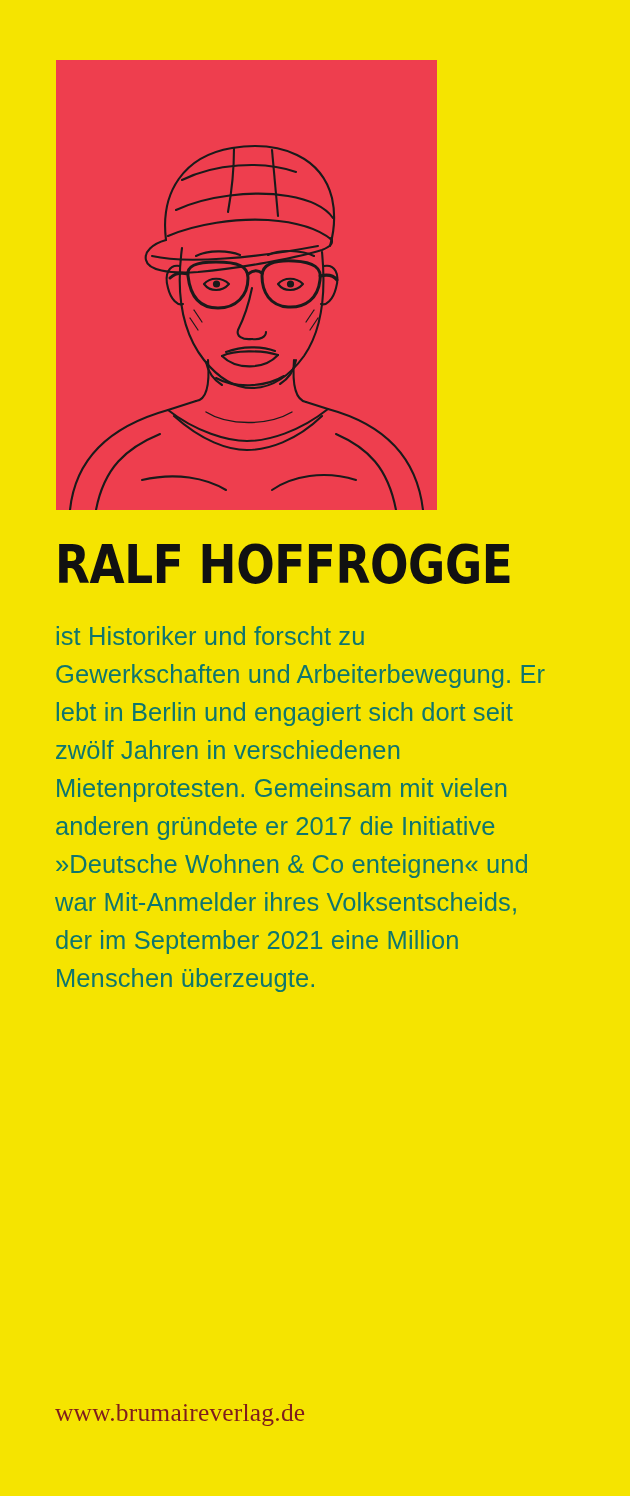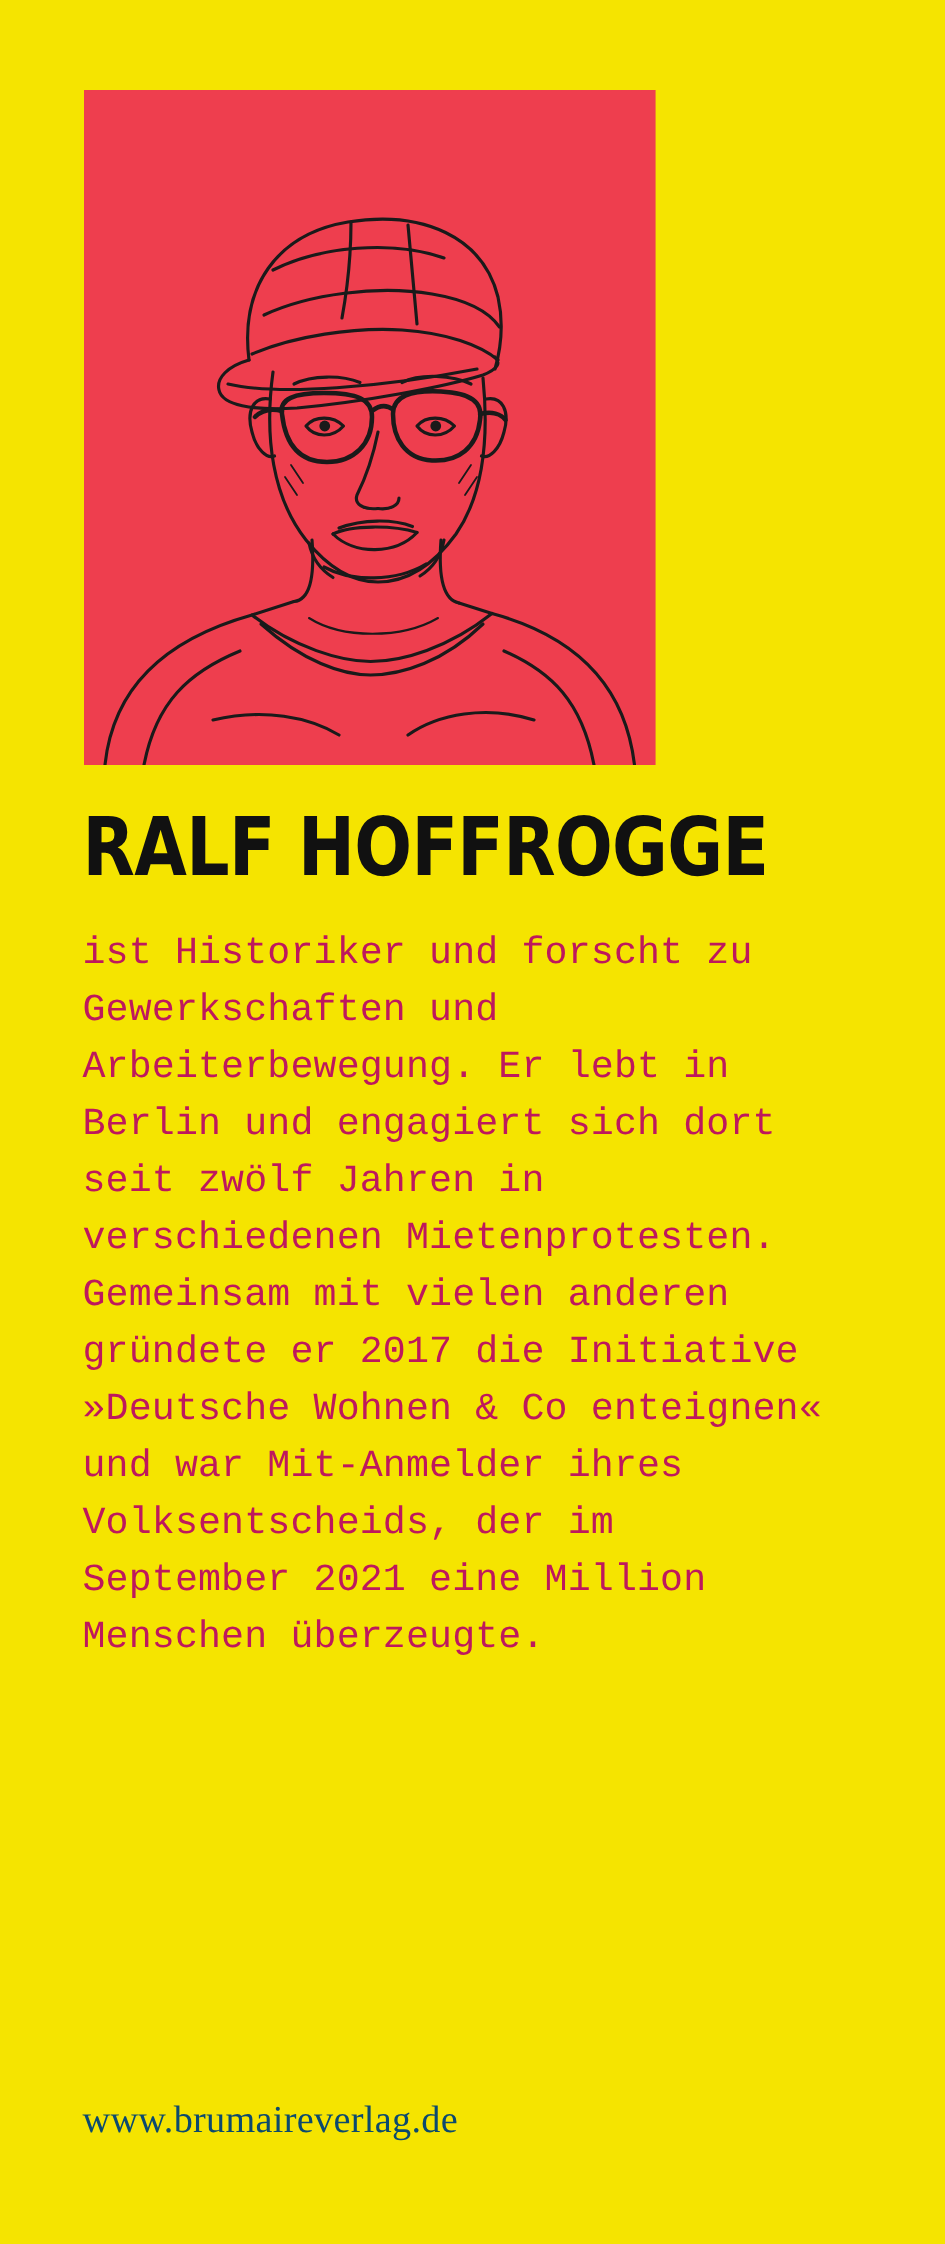--- a/index.html
+++ b/index.html
@@ -53,39 +53,39 @@
     transform-origin: left top;
     white-space: nowrap;
   }
 
   
   .bio {
     position: absolute;
     left: 55px;
     top: 617px;
     width: 500px;
-    font-family: Liberation Mono, monospace;
+    font-family: Liberation Sans, sans-serif;
     font-size: 25.5px;
     line-height: 38px;
-    color: #be185d;
+    color: #0f766e;
     letter-spacing: 0.1px;
   }
   .bio p {
     margin: 0;
   }
 
   
   .footer-url {
     position: absolute;
     left: 55px;
     top: 1398px;
     font-family: "Liberation Serif", serif;
     font-size: 25.5px;
     line-height: 30px;
-    color: #0c4a6e;
+    color: #7f1d1d;
     letter-spacing: 0.2px;
   }
 </style>
 </head>
 <body>
 
 <div class="page">
 
   <div class="portrait-frame">
     <svg viewBox="0 0 381 450" xmlns="http://www.w3.org/2000/svg">

